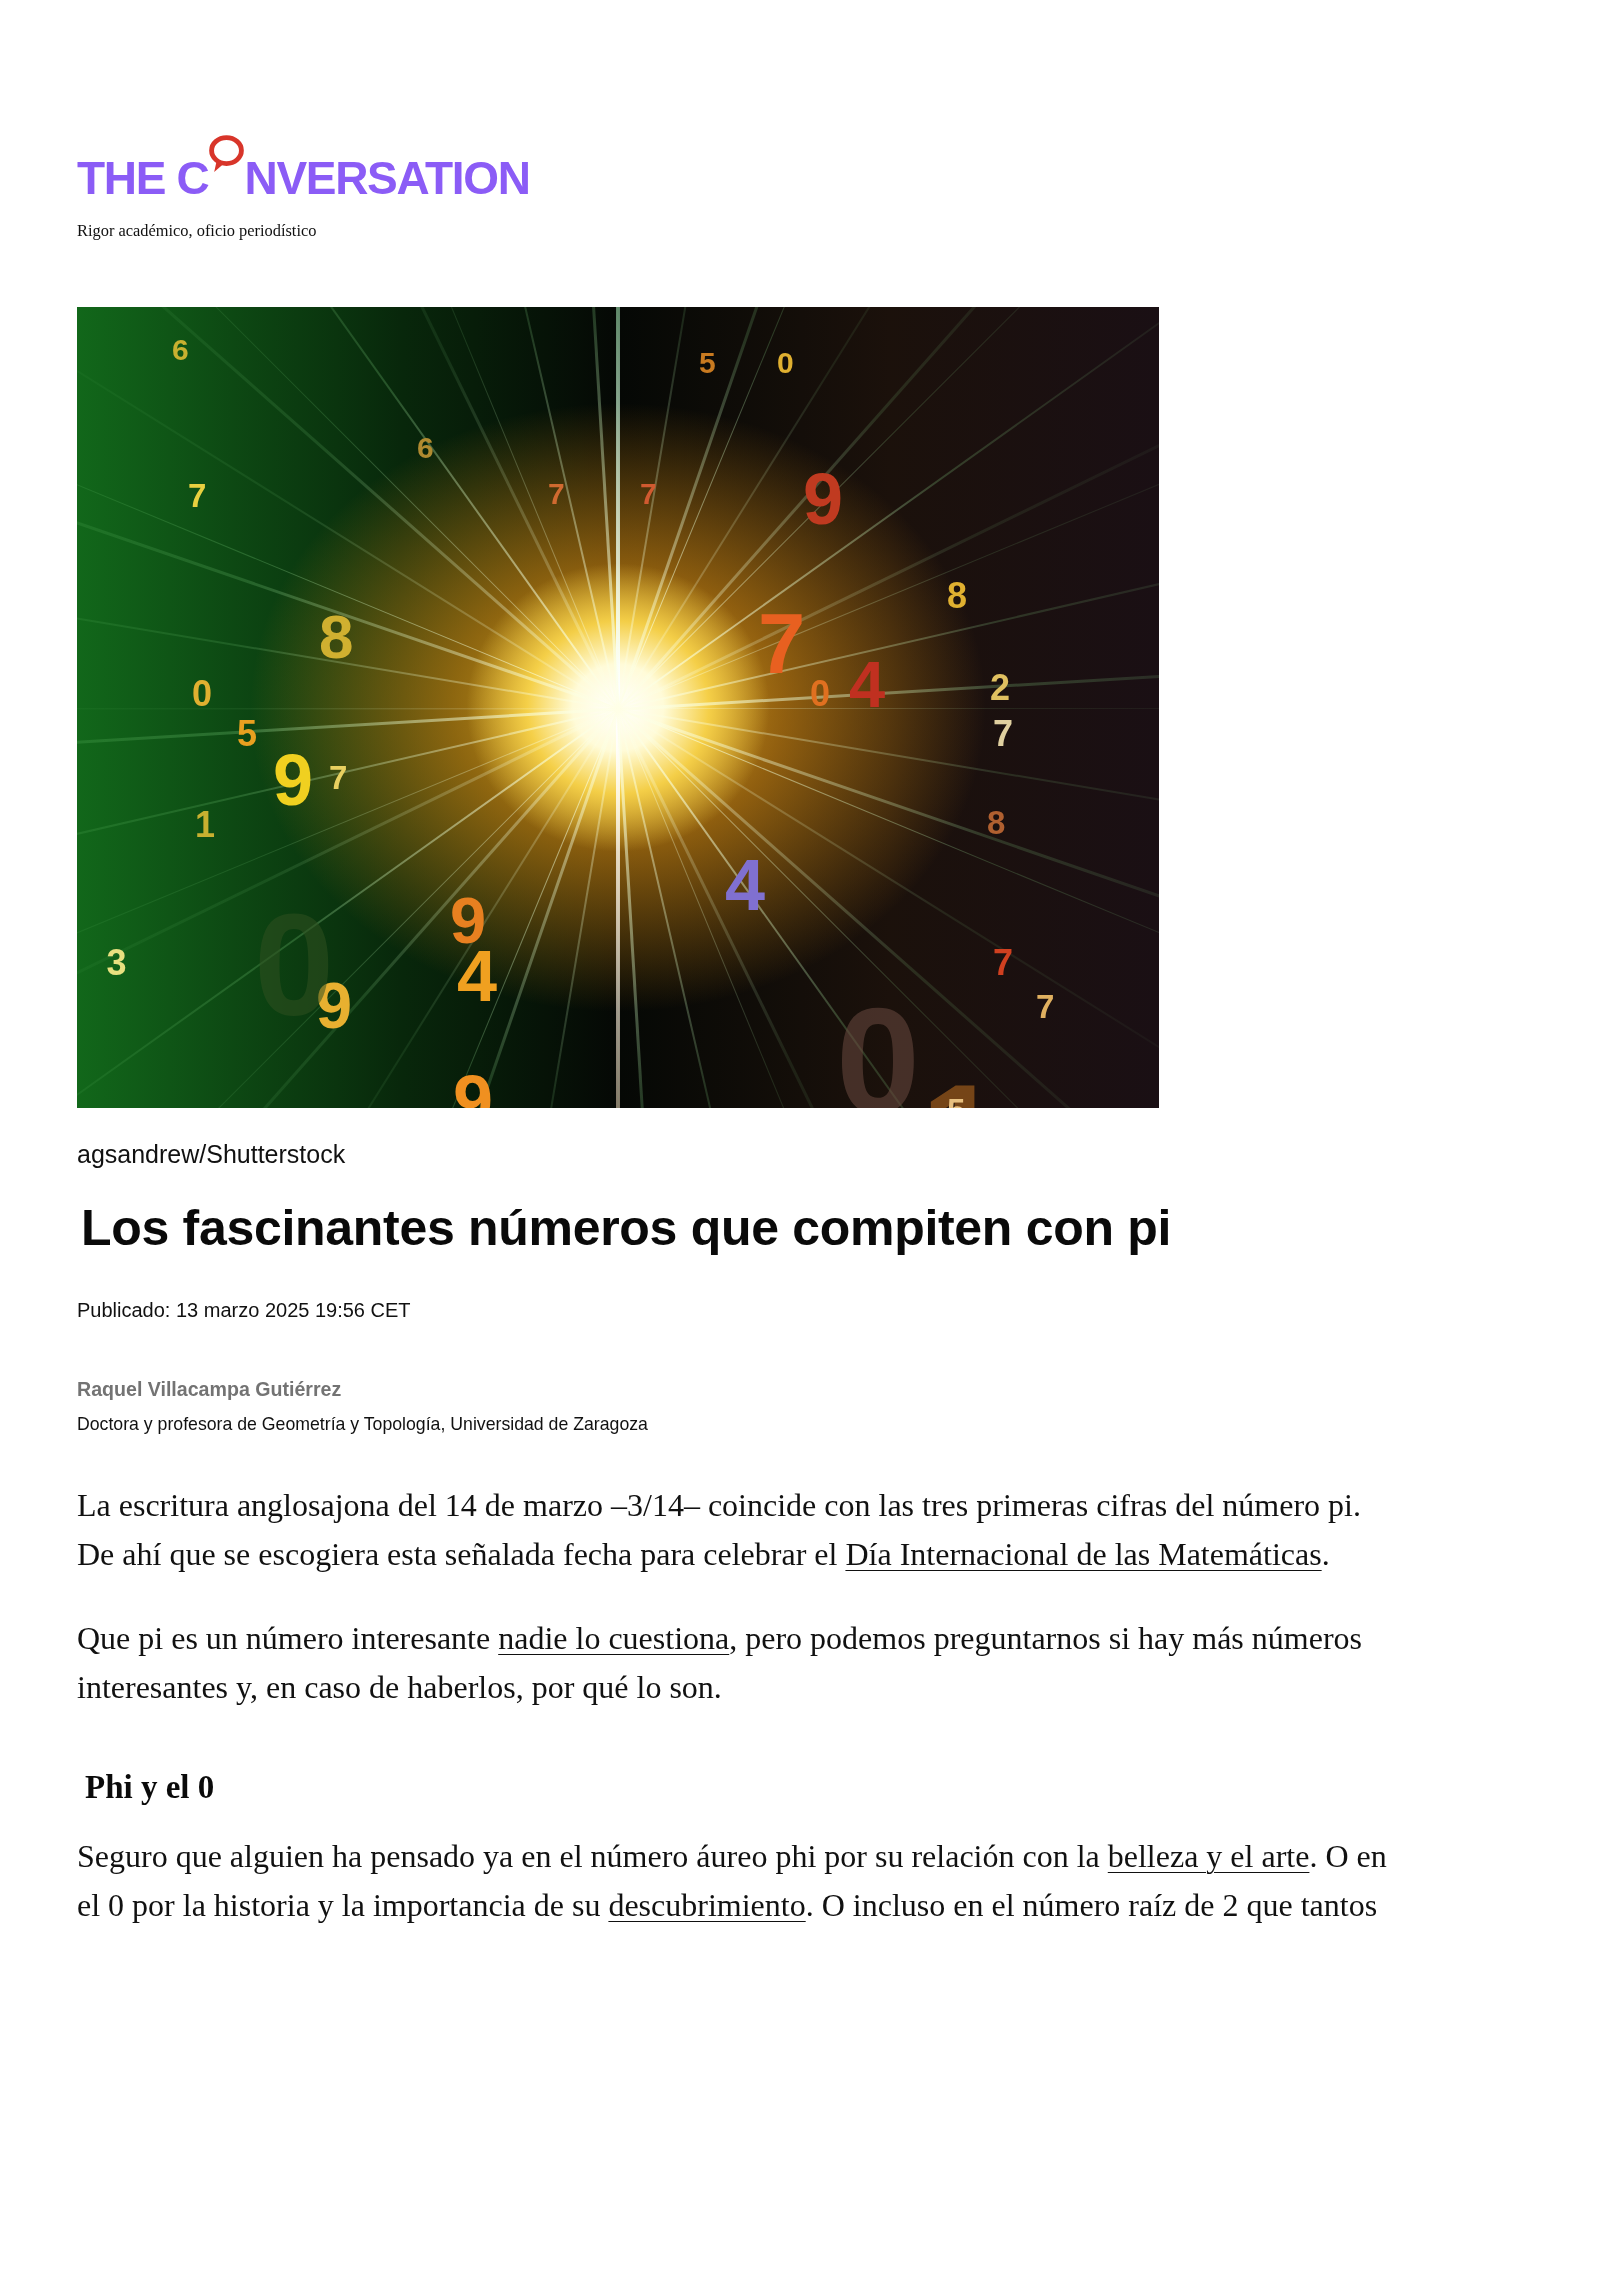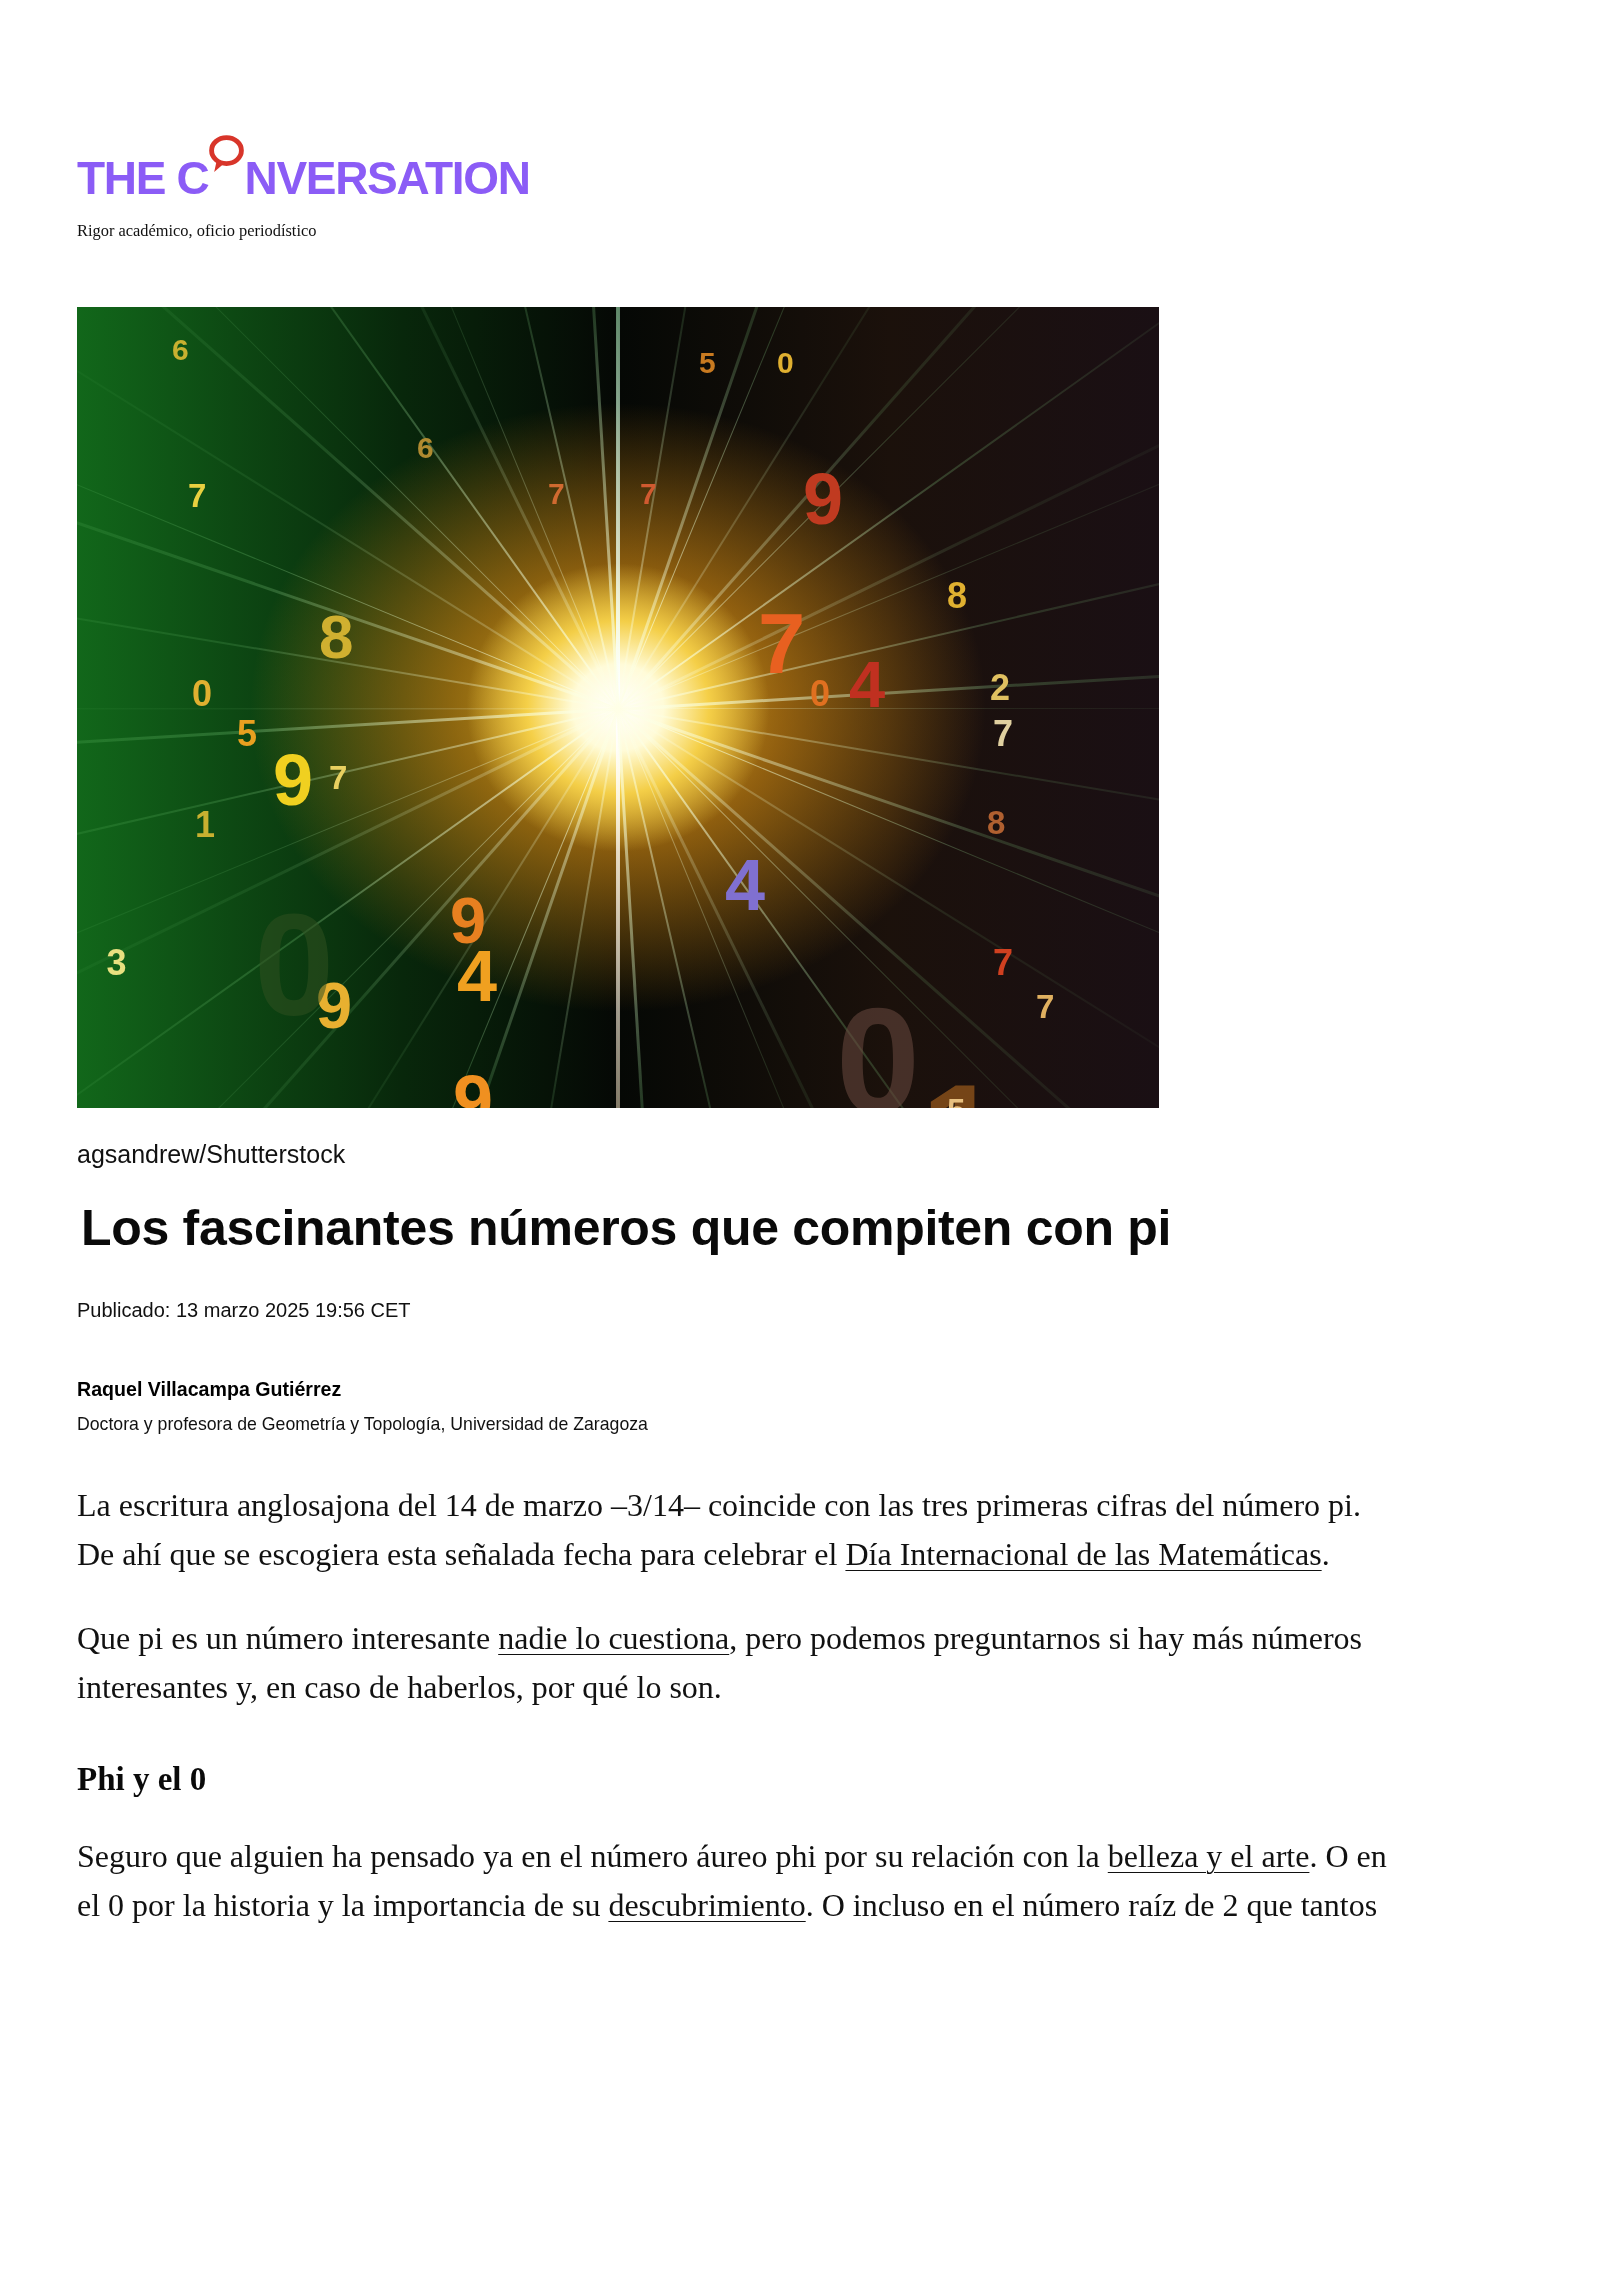--- a/index.html
+++ b/index.html
@@ -22,21 +22,21 @@
             #050805; }
   .hero .ray { position: absolute; left: 50%; top: 50%; width: 785px; height: 2px; transform-origin: 0 50%;
                background: linear-gradient(90deg, rgba(255,255,230,0.9), rgba(160,255,160,0.25) 50%, rgba(0,0,0,0)); }
   .hero .digit { position: absolute; font-family: "Liberation Sans", sans-serif; font-weight: bold; }
   .hero .vline { position: absolute; left: 49.8%; top: 0; width: 3.9px; height: 100%;
                  background: linear-gradient(180deg, rgba(180,255,200,0.5), rgba(255,255,255,0.95) 50%, rgba(255,230,200,0.5)); }
 
   .caption { left: 77px; top: 1139px; font-family: "Liberation Sans", sans-serif; font-size: 25px; line-height: 30px; color: #111; }
   .title { left: 77px; top: 1195px; font-family: "Liberation Sans", sans-serif; font-weight: bold; font-size: 50px; line-height: 59px; color: #0a0a0a; letter-spacing: -0.3px; }
   .published { left: 77px; top: 1298px; font-family: "Liberation Sans", sans-serif; font-size: 20px; line-height: 25px; color: #111; }
-  .author { left: 77px; top: 1378px; font-family: "Liberation Sans", sans-serif; font-weight: bold; font-size: 19.6px; line-height: 23.6px; color: #000000; text-align: right; }
+  .author { left: 77px; top: 1378px; font-family: "Liberation Sans", sans-serif; font-weight: bold; font-size: 19.6px; line-height: 23.6px; color: #737373; text-align: right; }
   .affil { left: 77px; top: 1414px; font-family: "Liberation Sans", sans-serif; font-size: 17.7px; line-height: 21px; color: #111; }
 
   .para { position: absolute; left: 77px; width: 1243px; font-family: "Liberation Serif", serif; font-size: 32px; line-height: 49px; color: #111; }
   .para .line { display: block; white-space: nowrap; }
   .para a { color: #111; text-decoration: underline; text-decoration-thickness: 1.3px; text-underline-offset: 4.6px; }
   .p1 { top: 1481px; }
   .p2 { top: 1614px; }
   .p3 { top: 1832px; }
   .h2 { left: 77px; top: 1758px; font-family: "Liberation Serif", serif; font-weight: bold; font-size: 33px; line-height: 42px; color: #0a0a0a; }
 </style>
@@ -149,19 +149,19 @@
 <div class="para p1">
   <span class="line">La escritura anglosajona del 14 de marzo –3/14– coincide con las tres primeras cifras del número pi.</span>
   <span class="line"><span>De ahí que se escogiera esta señalada fecha para celebrar el </span><a href="#">Día Internacional de las Matemáticas</a><span>.</span></span>
 </div>
 
 <div class="para p2">
   <span class="line"><span>Que pi es un número interesante </span><a href="#">nadie lo cuestiona</a><span>, pero podemos preguntarnos si hay más números</span></span>
   <span class="line">interesantes y, en caso de haberlos, por qué lo son.</span>
 </div>
 
-<h2 class="abs h2" style="margin:0">Phi y el 0</h2>
+<h2 class="abs h2" style="margin:8px">Phi y el 0</h2>
 
 <div class="para p3">
   <span class="line"><span>Seguro que alguien ha pensado ya en el número áureo phi por su relación con la </span><a href="#">belleza y el arte</a><span>. O en</span></span>
   <span class="line"><span>el 0 por la historia y la importancia de su </span><a href="#">descubrimiento</a><span>. O incluso en el número raíz de 2 que tantos</span></span>
 </div>
 
 
 </body></html>

